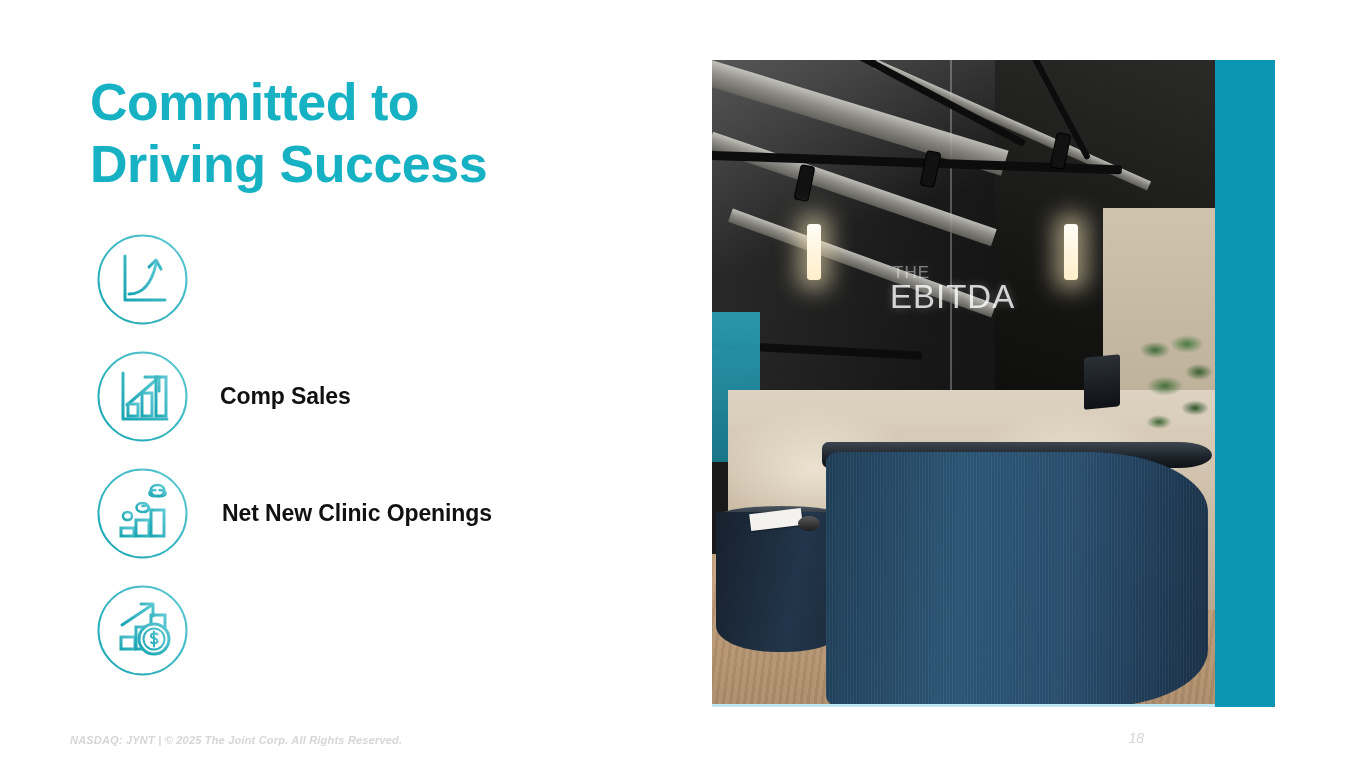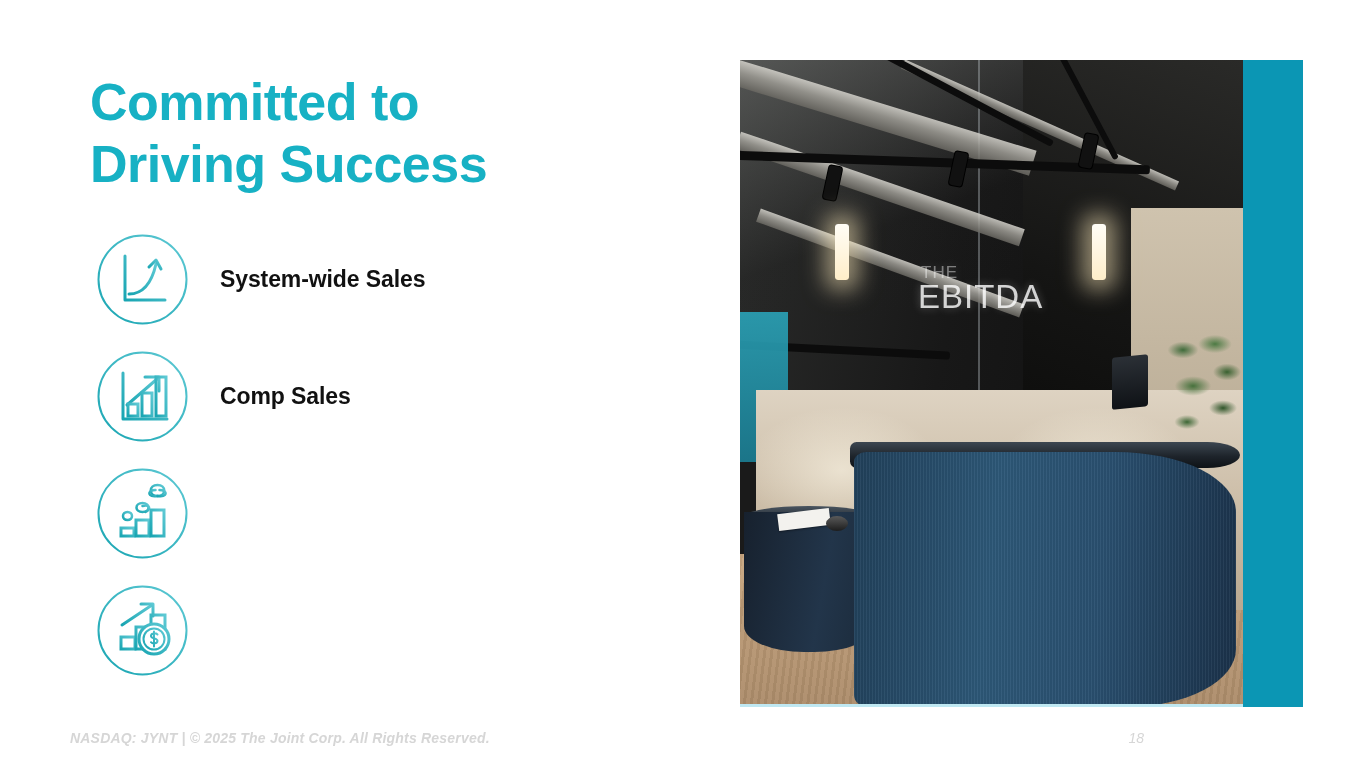--- a/index.html
+++ b/index.html
@@ -63,21 +63,21 @@
     white-space:nowrap;
   }
   .gap-1 { margin-left:30px; }
   .gap-2 { margin-left:30px;text-align:center; }
   .gap-3 { margin-left:32px; }
   .gap-4 { margin-left:37px; }
 
   
   .photo-wrap {
     position:absolute;
-    left:740px; top:60px;
+    left:712px; top:60px;
     width:563px; height:647px;
   }
   .accent-bar {
     position:absolute;
     right:0; top:0;
     width:60px; height:647px;
     background:#0b96b4;
   }
   .photo {
     position:absolute;
@@ -225,21 +225,21 @@
   .teal-room {
     position:absolute; left:0; top:252px; width:48px; height:150px;
     background:linear-gradient(180deg,#2aa3b8,#1b7f95);
     opacity:.9;
   }
 
   
   .footer-left {
     position:absolute;
     left:70px; bottom:22px;
-    font-size:14px;
+    font-size:11px;
     font-style:italic;
     font-weight:700;
     letter-spacing:0.2px;
     color:#d6d6d6;
   }
   .footer-page {
     position:absolute;
     right:70px; bottom:22px;
     font-size:14px;
     font-style:italic;
@@ -264,21 +264,20 @@
               <stop offset="0%" stop-color="#5ec9d4"></stop>
                 <stop offset="100%" stop-color="#19a5b2"></stop>
             </linearGradient>
           </defs>
           <circle cx="47.5" cy="47.5" r="44" fill="none" stroke="url(#g1)" stroke-width="2"></circle>
           <path d="M30 24 V68 H70" fill="none" stroke="url(#g1)" stroke-width="3" stroke-linecap="round" stroke-linejoin="round"></path>
           <path d="M34 62 C46 62 56 54 61 32" fill="none" stroke="url(#g1)" stroke-width="3" stroke-linecap="round"></path>
           <path d="M54 35 L61 28 L66 37" fill="none" stroke="url(#g1)" stroke-width="3" stroke-linecap="round" stroke-linejoin="round"></path>
         </svg>
       </span>
-      <span class="bullet-label gap-1">System-wide Sales</span>
     </div>
 
     <div class="bullet-row">
       <span class="icon-circle">
         <svg viewBox="0 0 95 95" xmlns="http://www.w3.org/2000/svg">
           <defs>
             <linearGradient id="g2" x1="1" y1="0" x2="0" y2="1">
               <stop offset="0%" stop-color="#5ec9d4"></stop>
                 <stop offset="100%" stop-color="#19a5b2"></stop>
             </linearGradient>
@@ -313,20 +312,21 @@
           <path d="M32.5 54 c-6 0 -6 -8 0 -8 c6 0 6 8 0 8z" fill="none" stroke="url(#g3)" stroke-width="2.5"></path>
           <path d="M47.5 54 V36" stroke="url(#g3)" stroke-width="2.5" stroke-linecap="round" fill="none"></path>
           <path d="M47.5 46 c-8 0 -8 -9 0 -9 c8 0 8 9 0 9z" fill="none" stroke="url(#g3)" stroke-width="2.5"></path>
           <path d="M47.5 40 c7 -2 9 3 3 6" fill="none" stroke="url(#g3)" stroke-width="2.5" stroke-linecap="round"></path>
           <path d="M62.5 44 V20" stroke="url(#g3)" stroke-width="2.5" stroke-linecap="round" fill="none"></path>
           <path d="M62.5 30 c-9 0 -9 -11 0 -11 c9 0 9 11 0 11z" fill="none" stroke="url(#g3)" stroke-width="2.5"></path>
           <path d="M62.5 30 c-10 2 -11 -6 -2 -6" fill="none" stroke="url(#g3)" stroke-width="2.5" stroke-linecap="round"></path>
           <path d="M62.5 30 c10 2 11 -6 2 -6" fill="none" stroke="url(#g3)" stroke-width="2.5" stroke-linecap="round"></path>
         </svg>
       </span>
+      <span class="bullet-label gap-3">Net New Clinic Openings</span>
     </div>
 
     <div class="bullet-row">
       <span class="icon-circle">
         <svg viewBox="0 0 95 95" xmlns="http://www.w3.org/2000/svg">
           <defs>
             <linearGradient id="g4" x1="1" y1="0" x2="0" y2="1">
               <stop offset="0%" stop-color="#5ec9d4"></stop>
                 <stop offset="100%" stop-color="#19a5b2"></stop>
             </linearGradient>

